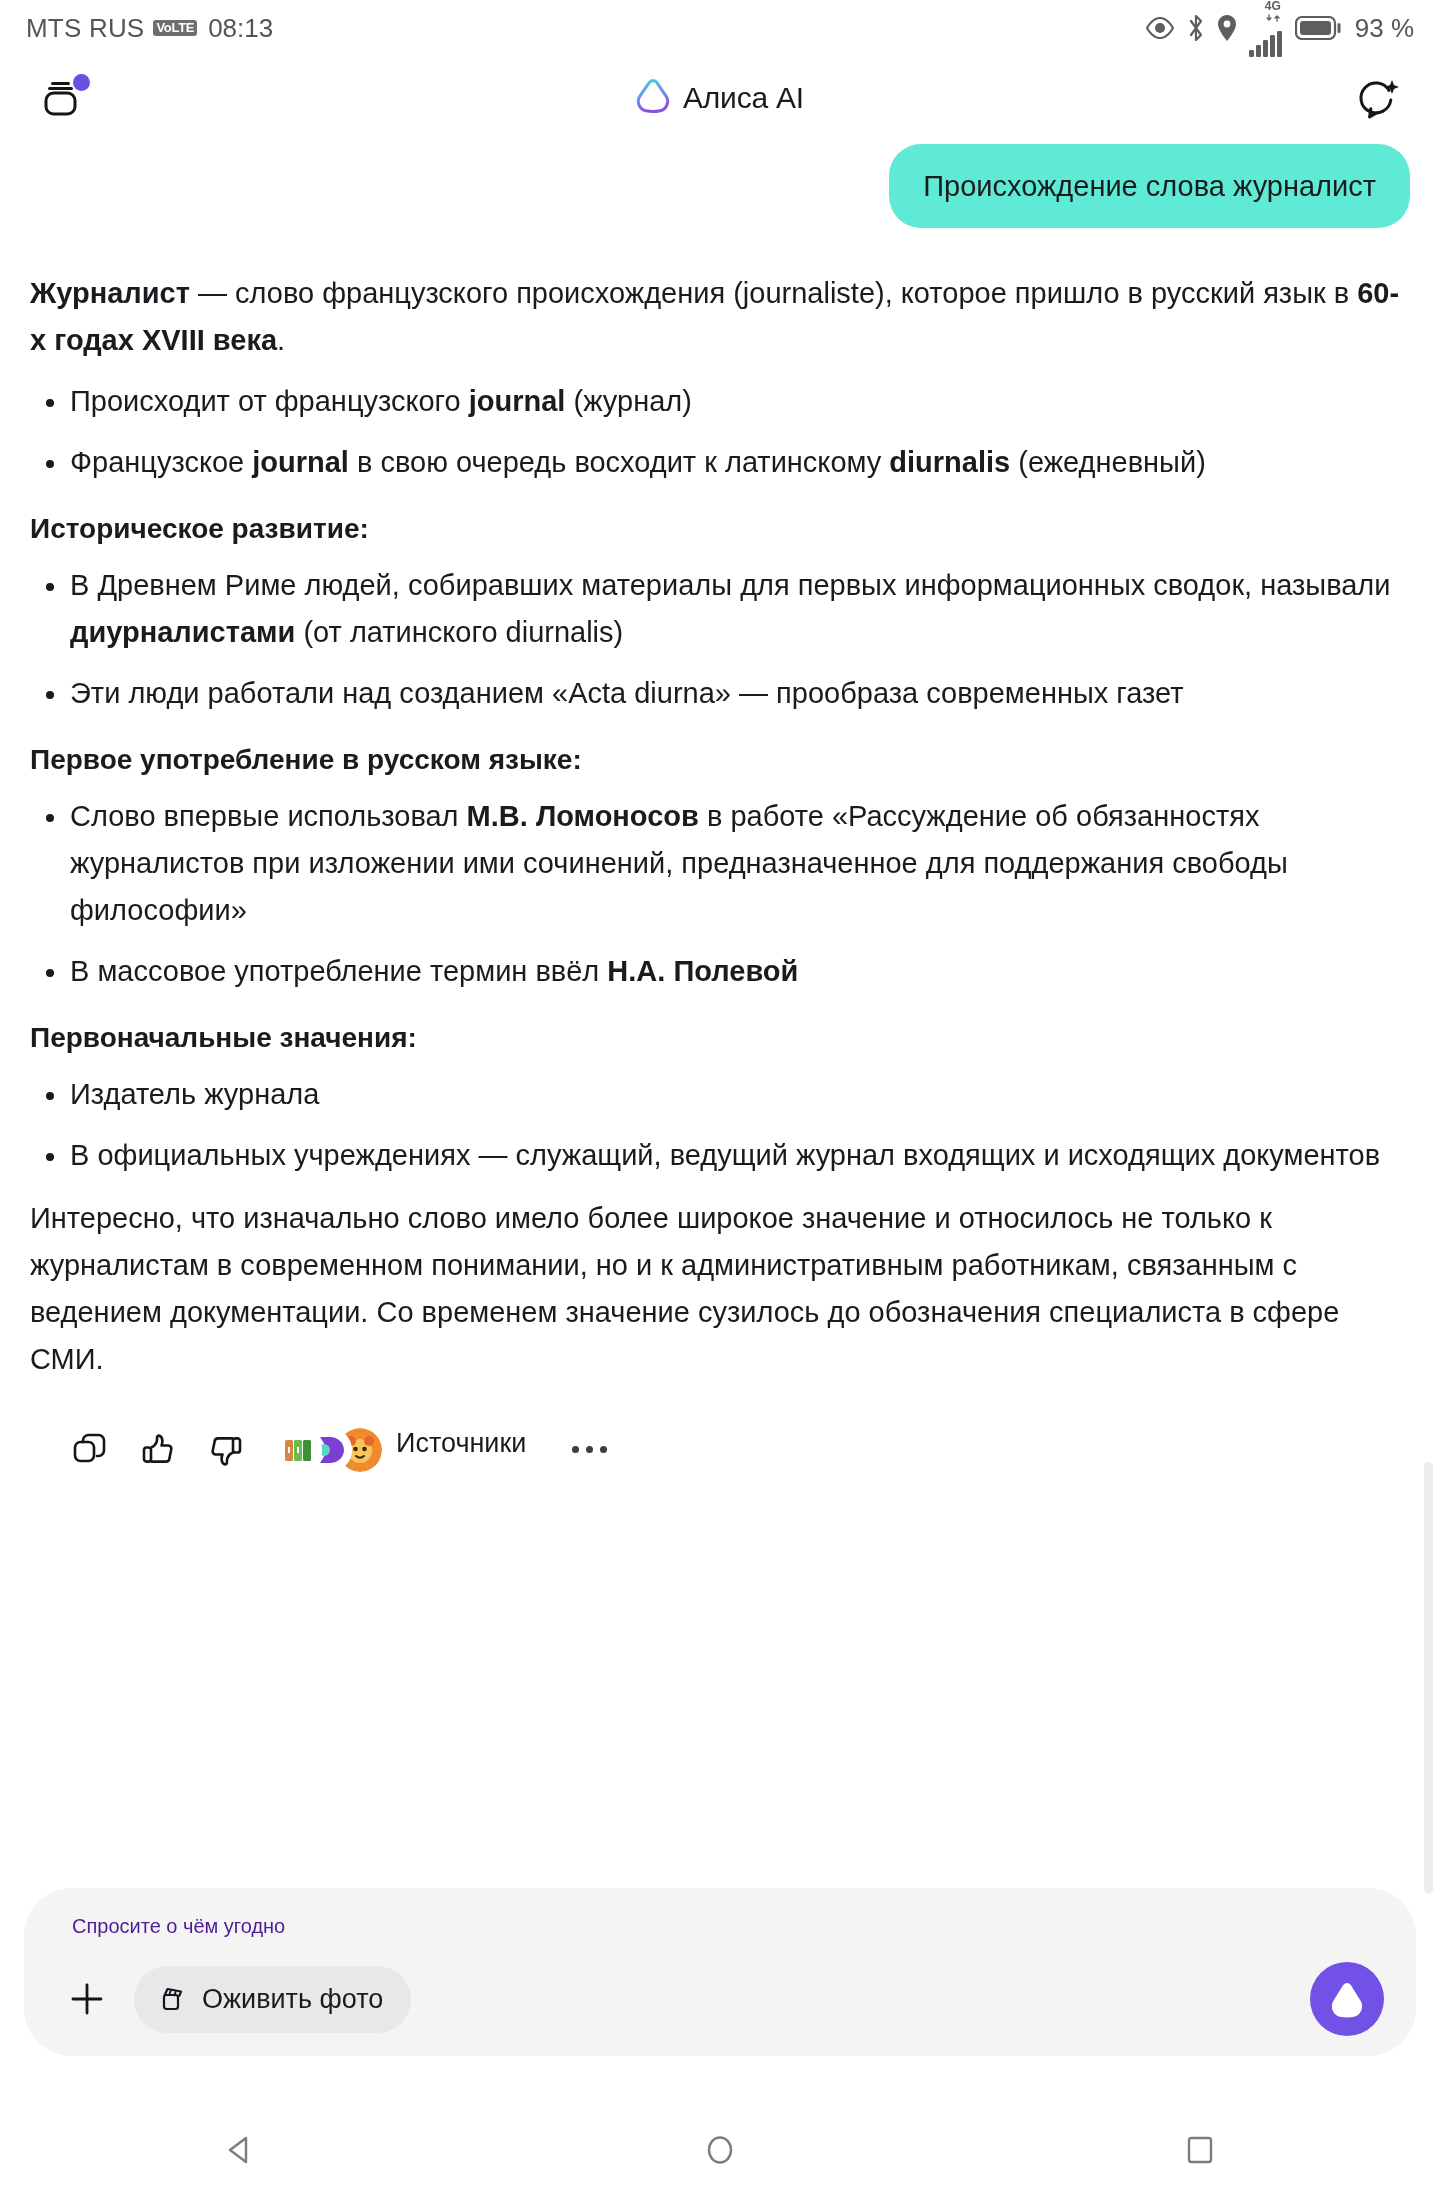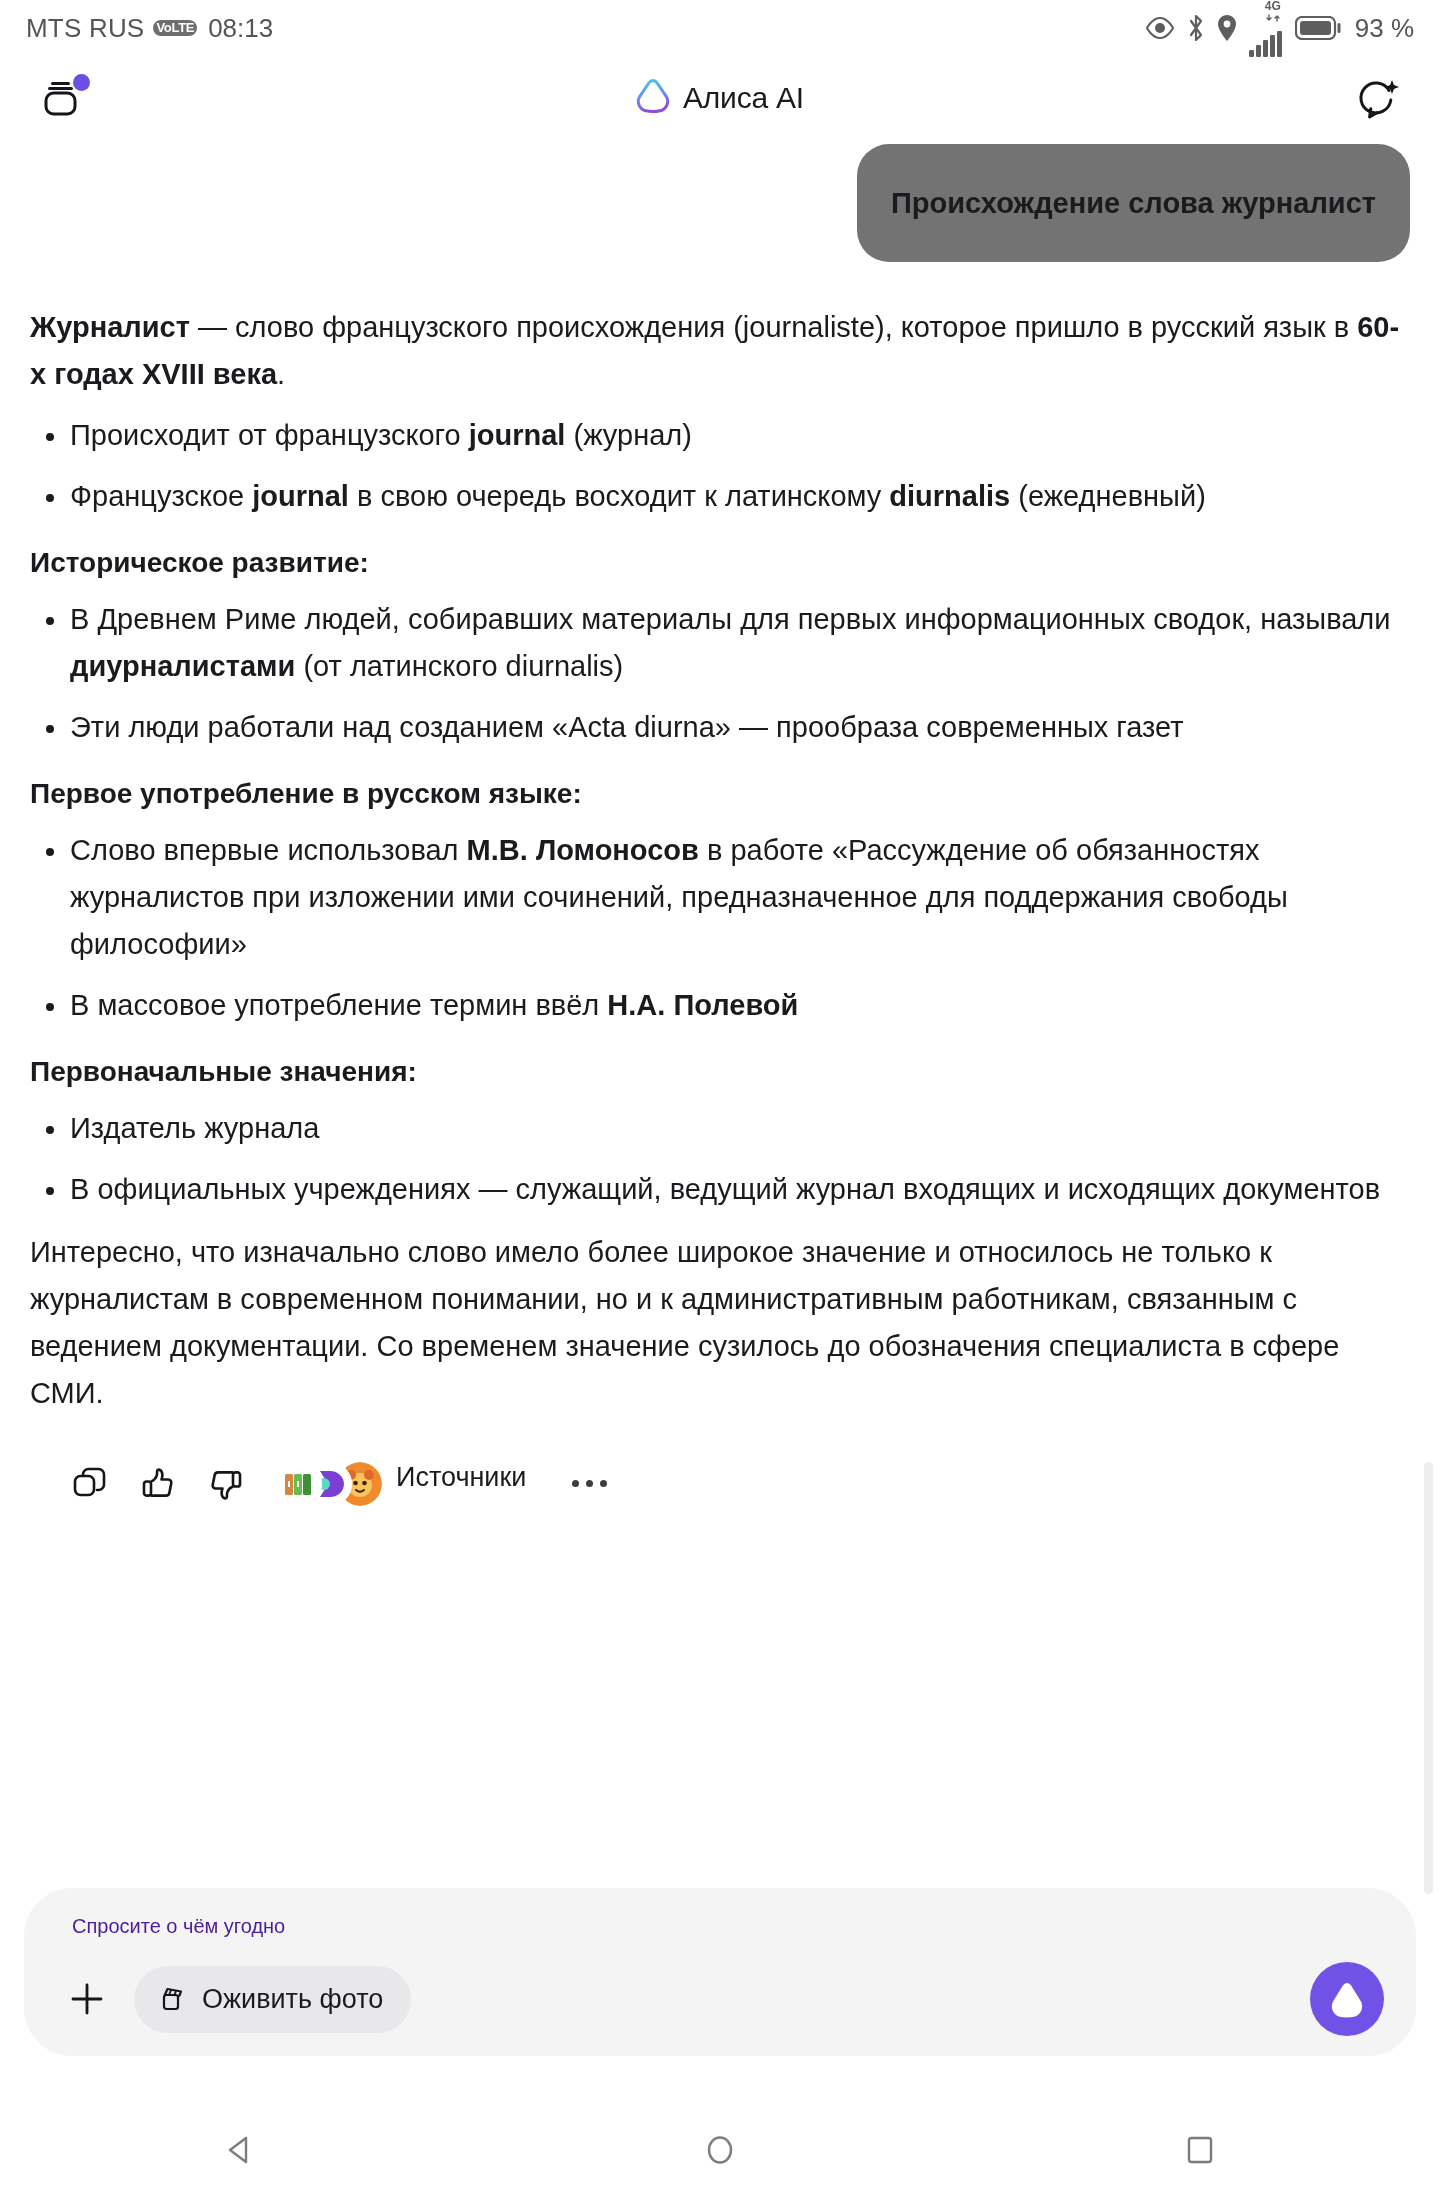--- a/index.html
+++ b/index.html
@@ -24,21 +24,21 @@
     width: 1440px; height: 56px;
     display: flex; align-items: center;
     padding: 0 26px;
     color: #5e5e5e;
   }
   .status-left { display: flex; align-items: center; gap: 9px; }
   .carrier { font-size: 26px; letter-spacing: 0.2px; color: #555; }
   .volte {
     background: #6e6e6e; color: #fff;
     font-size: 13px; font-weight: bold;
-    padding: 1px 3px; border-radius: 8px;
+    padding: 1px 3px; border-radius: 3px;
     letter-spacing: -0.3px; line-height: 1.1;
   }
   .clock { font-size: 26px; color: #555; margin-left: 2px; }
   .status-right {
     margin-left: auto; display: flex; align-items: center; gap: 12px;
   }
   .status-right svg { display: block; }
   .sig4g { display: flex; align-items: flex-end; gap: 9px; flex-direction: column; }
   .sig-label { font-size: 12px; font-weight: bold; line-height: 1; color:#5e5e5e; }
   .battpct { font-size: 26px; color: #555; margin-left: 2px; }
@@ -72,28 +72,27 @@
   }
 
   
   .chat {
     position: absolute; top: 140px; left: 0;
     width: 1440px; height: 1790px;
     overflow: hidden;
   }
   .user-row { display: flex; justify-content: flex-end; padding: 4px 30px 0 30px; }
   .user-bubble {
-    background: #737373;
+    background: #5eead4;
     border-radius: 32px;
-    padding: 41px 34px;
+    padding: 24px 34px;
     font-size: 29px;
     color: #1b1b1f;
     line-height: 1.25;
     max-width: 1060px;
-    font-weight: bold;
   }
 
   .answer { padding: 42px 30px 0 30px; }
   .answer p {
     font-size: 29px;
     line-height: 1.62;
     color: #1b1b1f;
     margin-bottom: 14px;
   }
   .answer h3 {

